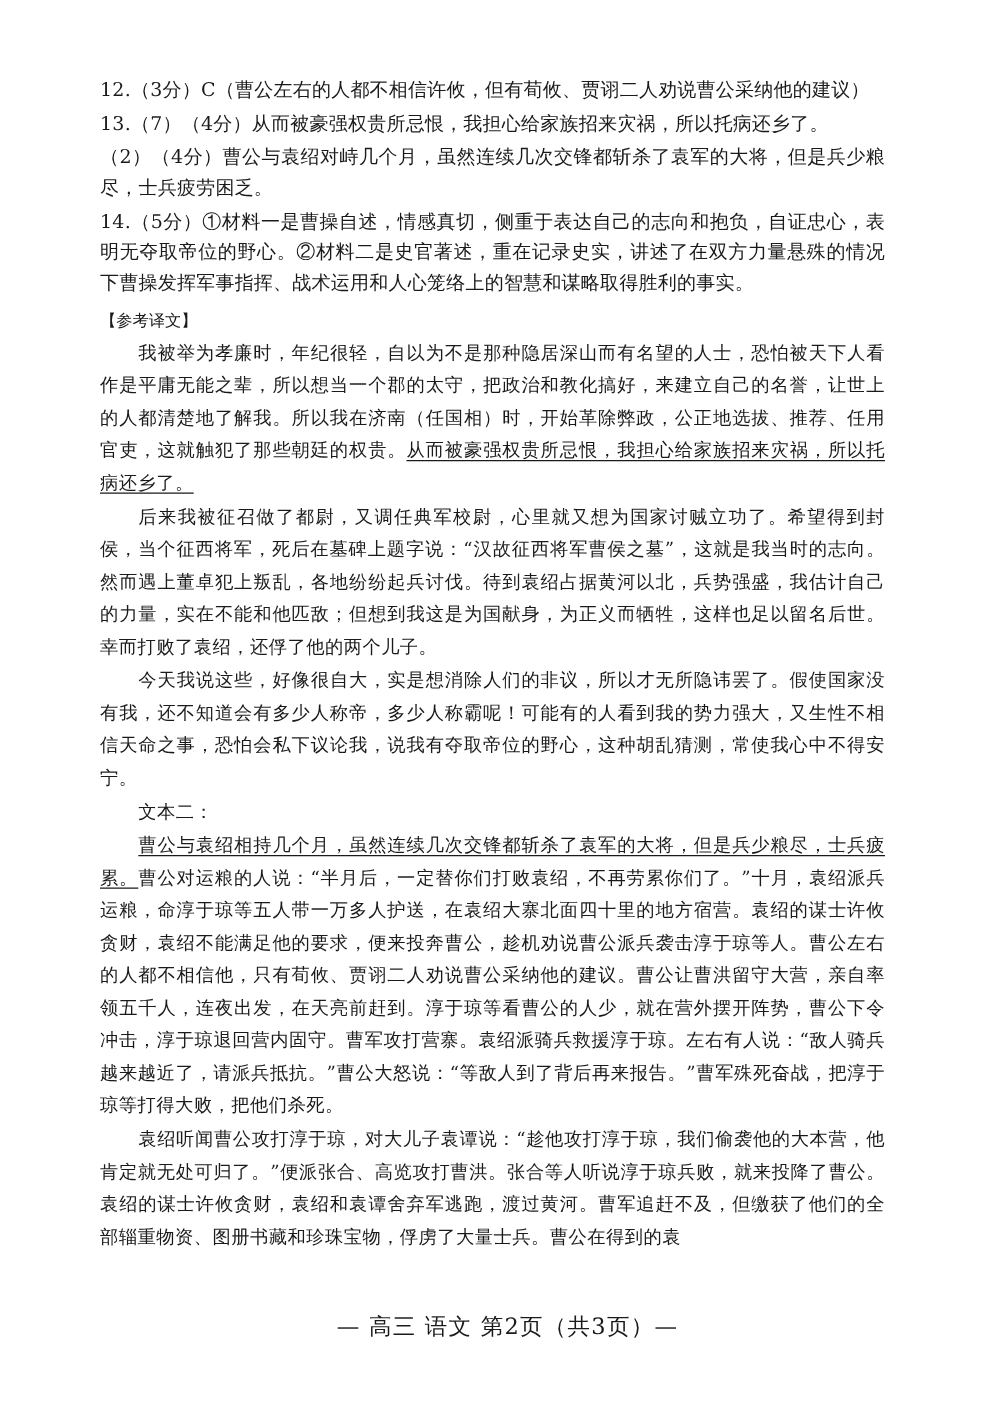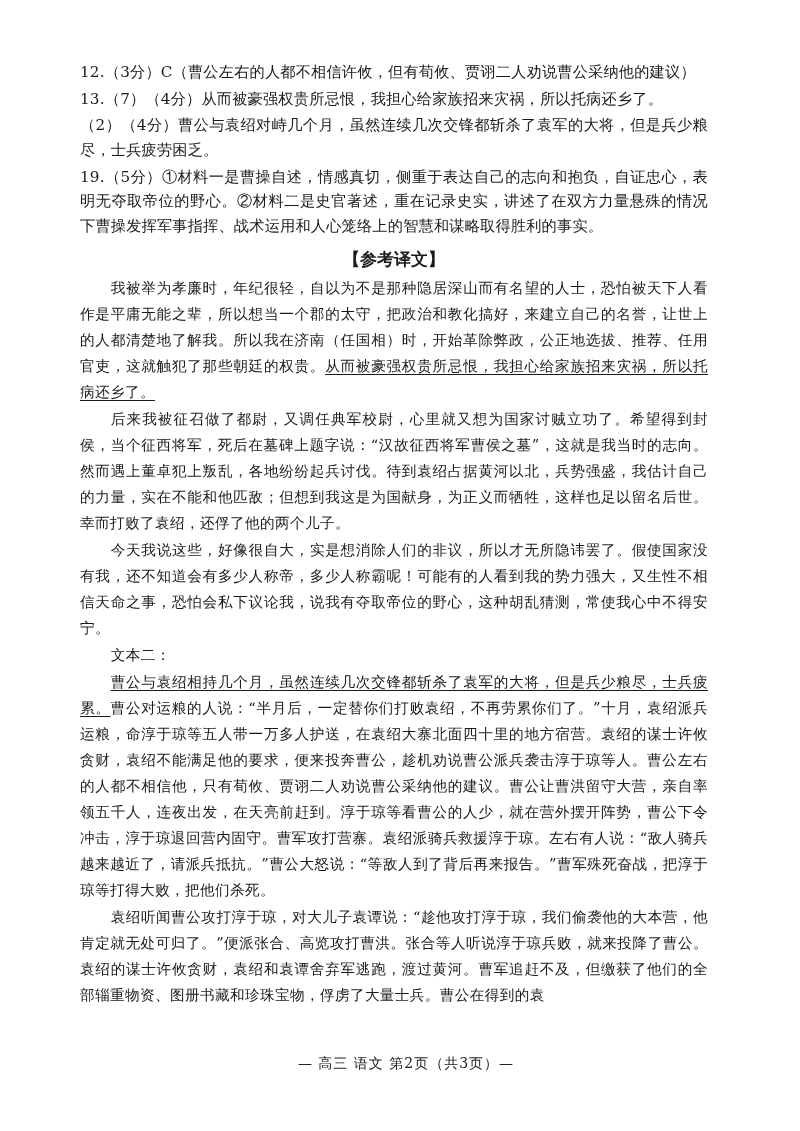--- a/index.html
+++ b/index.html
@@ -25,24 +25,23 @@
     font-size: 15.2px;
     line-height: 1.62;
     letter-spacing: 0.2px;
   }
   .answers p {
     margin: 0 0 2px 0;
     text-align: justify;
     text-justify: inter-ideograph;
   }
   .section-title {
-    font-size: 17px;
-    font-weight: bold;
+    font-size: 13px;
+    font-weight: normal;
     margin: 10px 0 4px 0;
-    text-align: center;
   }
   .translation {
     font-size: 14.6px;
     line-height: 1.78;
     letter-spacing: 0.4px;
   }
   .translation .sub {
     margin: 0 0 1px 0;
     text-indent: 2.1em;
     font-weight: normal;
@@ -56,35 +55,35 @@
   .u {
     text-decoration: underline;
     text-underline-offset: 2.5px;
   }
   .footer {
     position: absolute;
     left: 16px;
     right: 0;
     bottom: 58px;
     text-align: center;
-    font-size: 14px;
+    font-size: 18px;
     letter-spacing: 1px;
     font-family: "DejaVu Serif", "Liberation Serif", serif;
   }
 </style>
 </head>
 <body>
 
 <div class="page">
 
   <div class="answers">
     <p>12.（3分）C（曹公左右的人都不相信许攸，但有荀攸、贾诩二人劝说曹公采纳他的建议）</p>
     <p>13.（7）（4分）从而被豪强权贵所忌恨，我担心给家族招来灾祸，所以托病还乡了。</p>
     <p>（2）（4分）曹公与袁绍对峙几个月，虽然连续几次交锋都斩杀了袁军的大将，但是兵少粮尽，士兵疲劳困乏。</p>
-    <p>19.（5分）①材料一是曹操自述，情感真切，侧重于表达自己的志向和抱负，自证忠心，表明无夺取帝位的野心。②材料二是史官著述，重在记录史实，讲述了在双方力量悬殊的情况下曹操发挥军事指挥、战术运用和人心笼络上的智慧和谋略取得胜利的事实。</p>
+    <p>14.（5分）①材料一是曹操自述，情感真切，侧重于表达自己的志向和抱负，自证忠心，表明无夺取帝位的野心。②材料二是史官著述，重在记录史实，讲述了在双方力量悬殊的情况下曹操发挥军事指挥、战术运用和人心笼络上的智慧和谋略取得胜利的事实。</p>
   </div>
 
   <div class="section-title">【参考译文】</div>
 
   <div class="translation">
 
 
     <p class="para"><span>我被举为孝廉时，年纪很轻，自以为不是那种隐居深山而有名望的人士，恐怕被天下人看作是平庸无能之辈，所以想当一个郡的太守，把政治和教化搞好，来建立自己的名誉，让世上的人都清楚地了解我。所以我在济南（任国相）时，开始革除弊政，公正地选拔、推荐、任用官吏，这就触犯了那些朝廷的权贵。</span><span class="u">从而被豪强权贵所忌恨，我担心给家族招来灾祸，所以托病还乡了。</span></p>
 
     <p class="para"><span>后来我被征召做了都尉，又调任典军校尉，心里就又想为国家讨贼立功了。希望得到封侯，当个征西将军，死后在墓碑上题字说：“汉故征西将军曹侯之墓”，这就是我当时的志向。然而遇上董卓犯上叛乱，各地纷纷起兵讨伐。待到袁绍占据黄河以北，兵势强盛，我估计自己的力量，实在不能和他匹敌；但想到我这是为国献身，为正义而牺牲，这样也足以留名后世。幸而打败了袁绍，还俘了他的两个儿子。</span></p>

